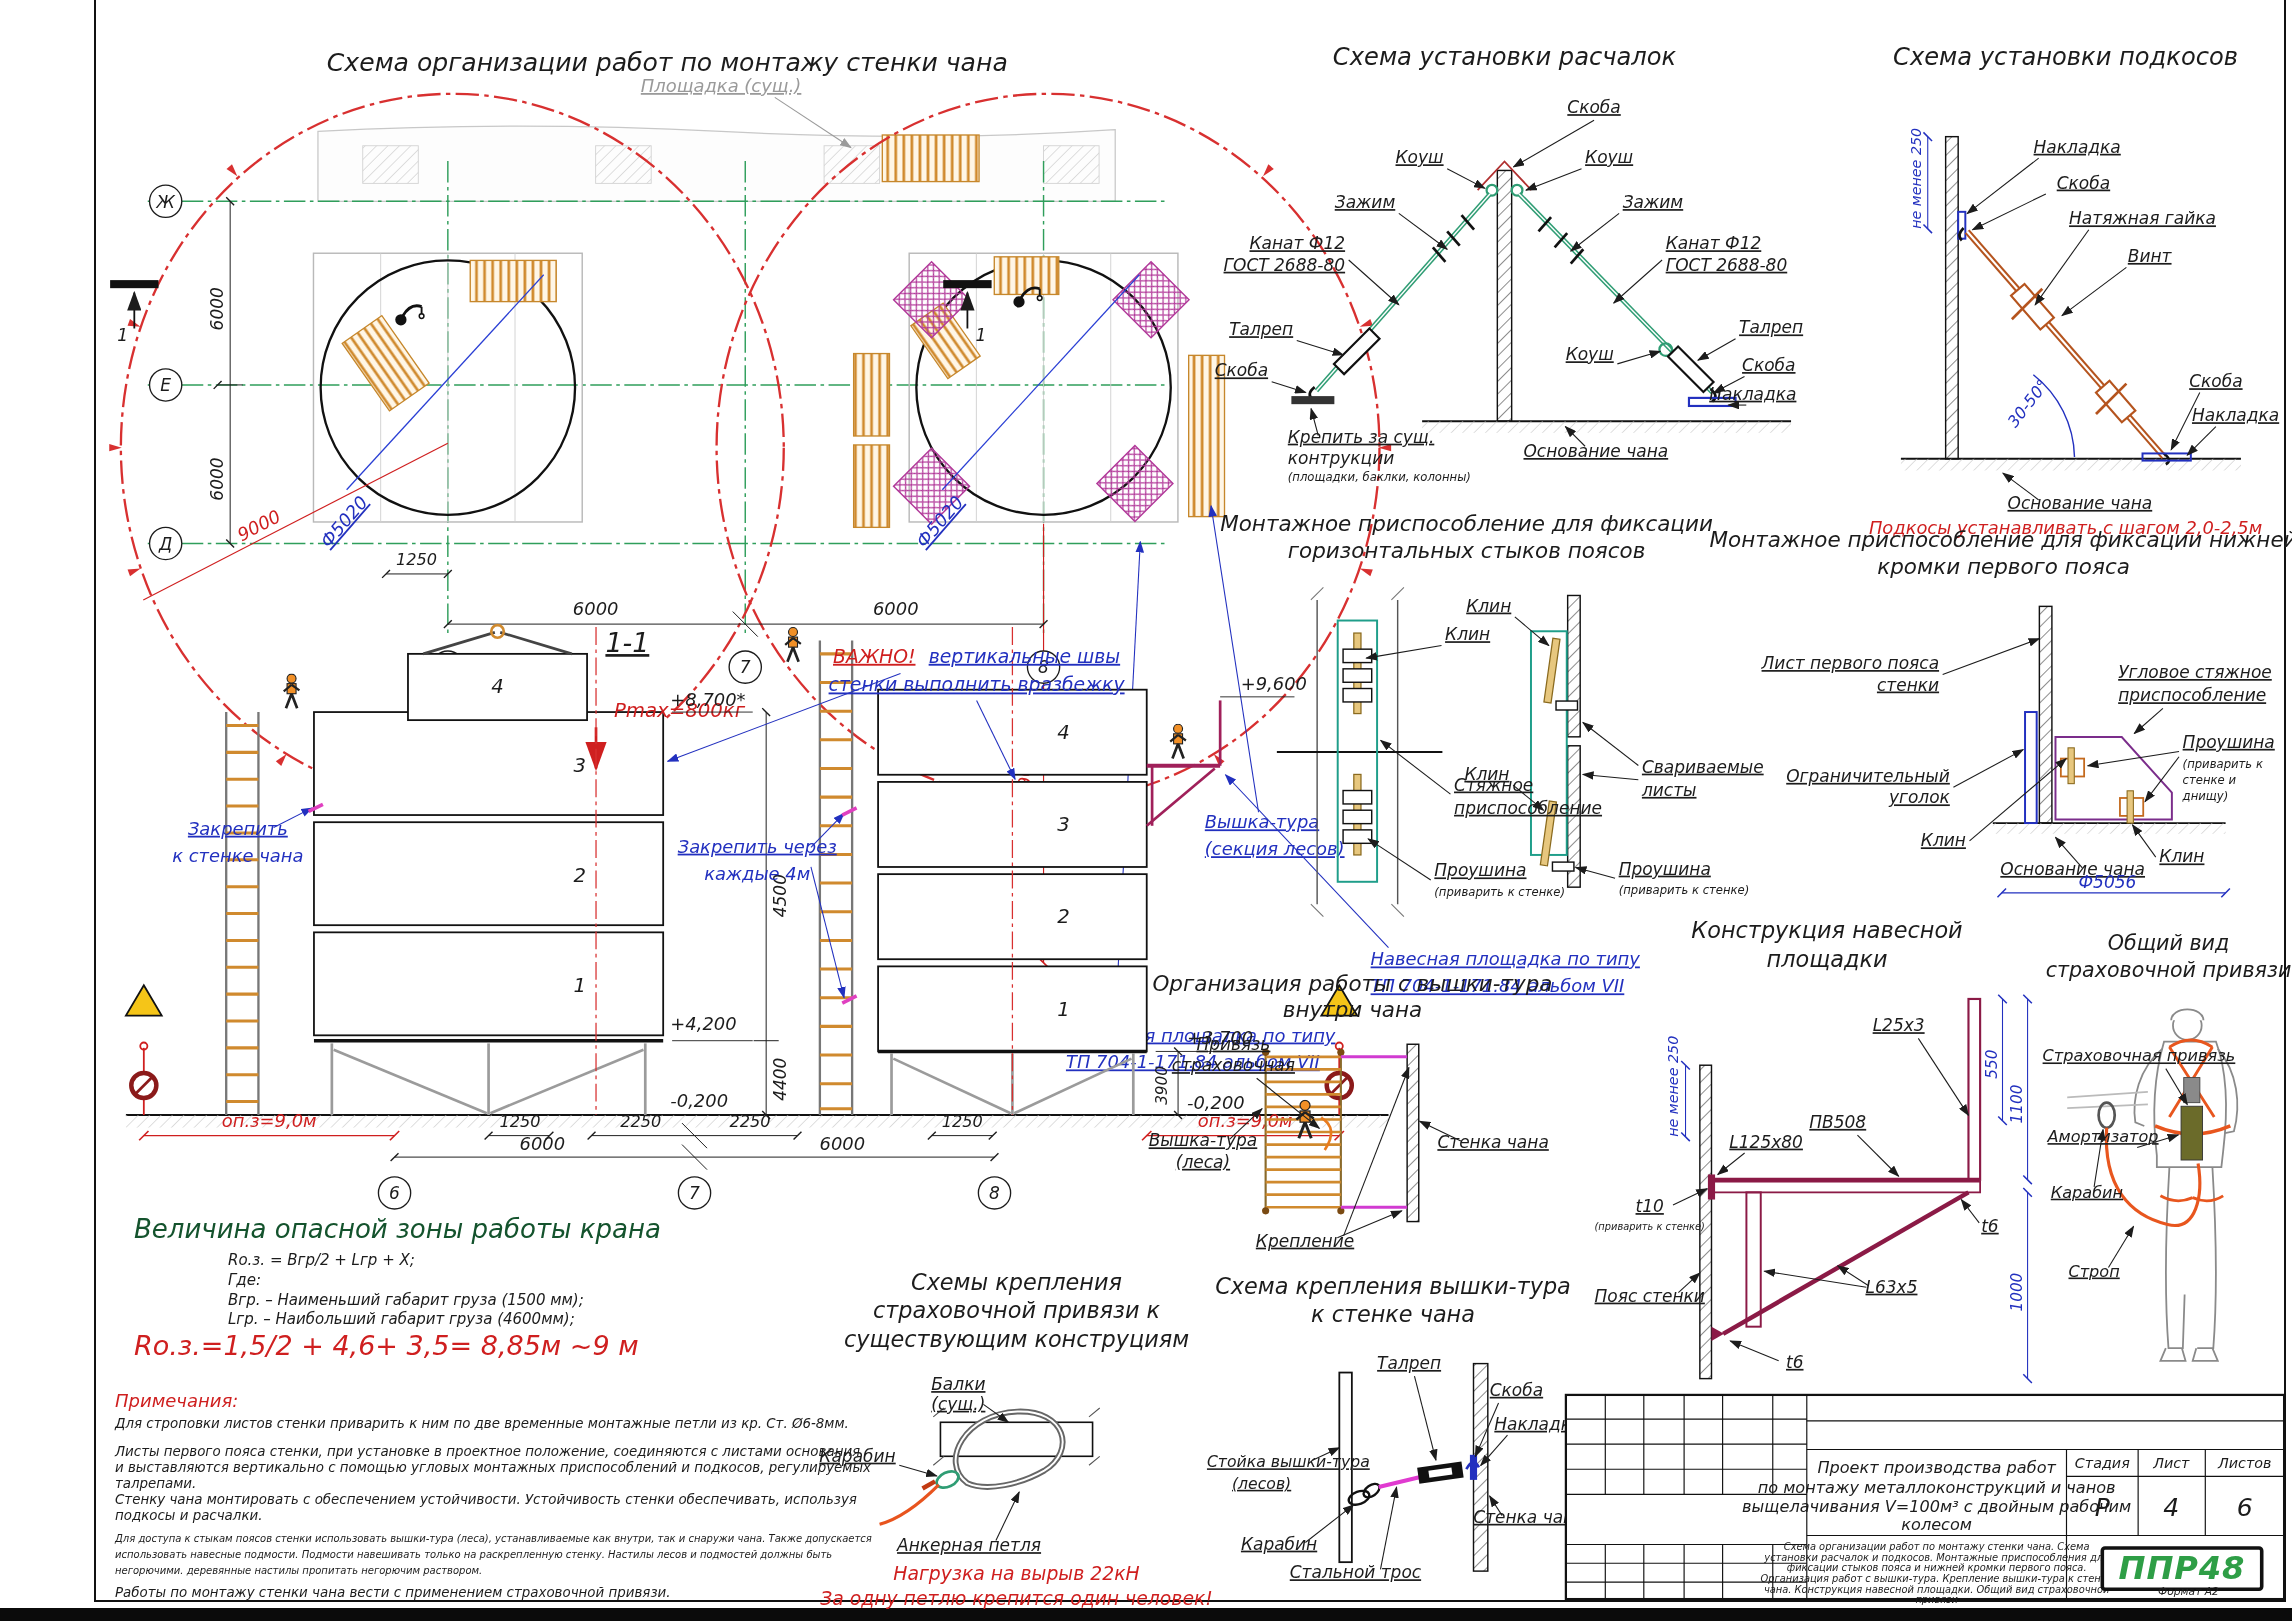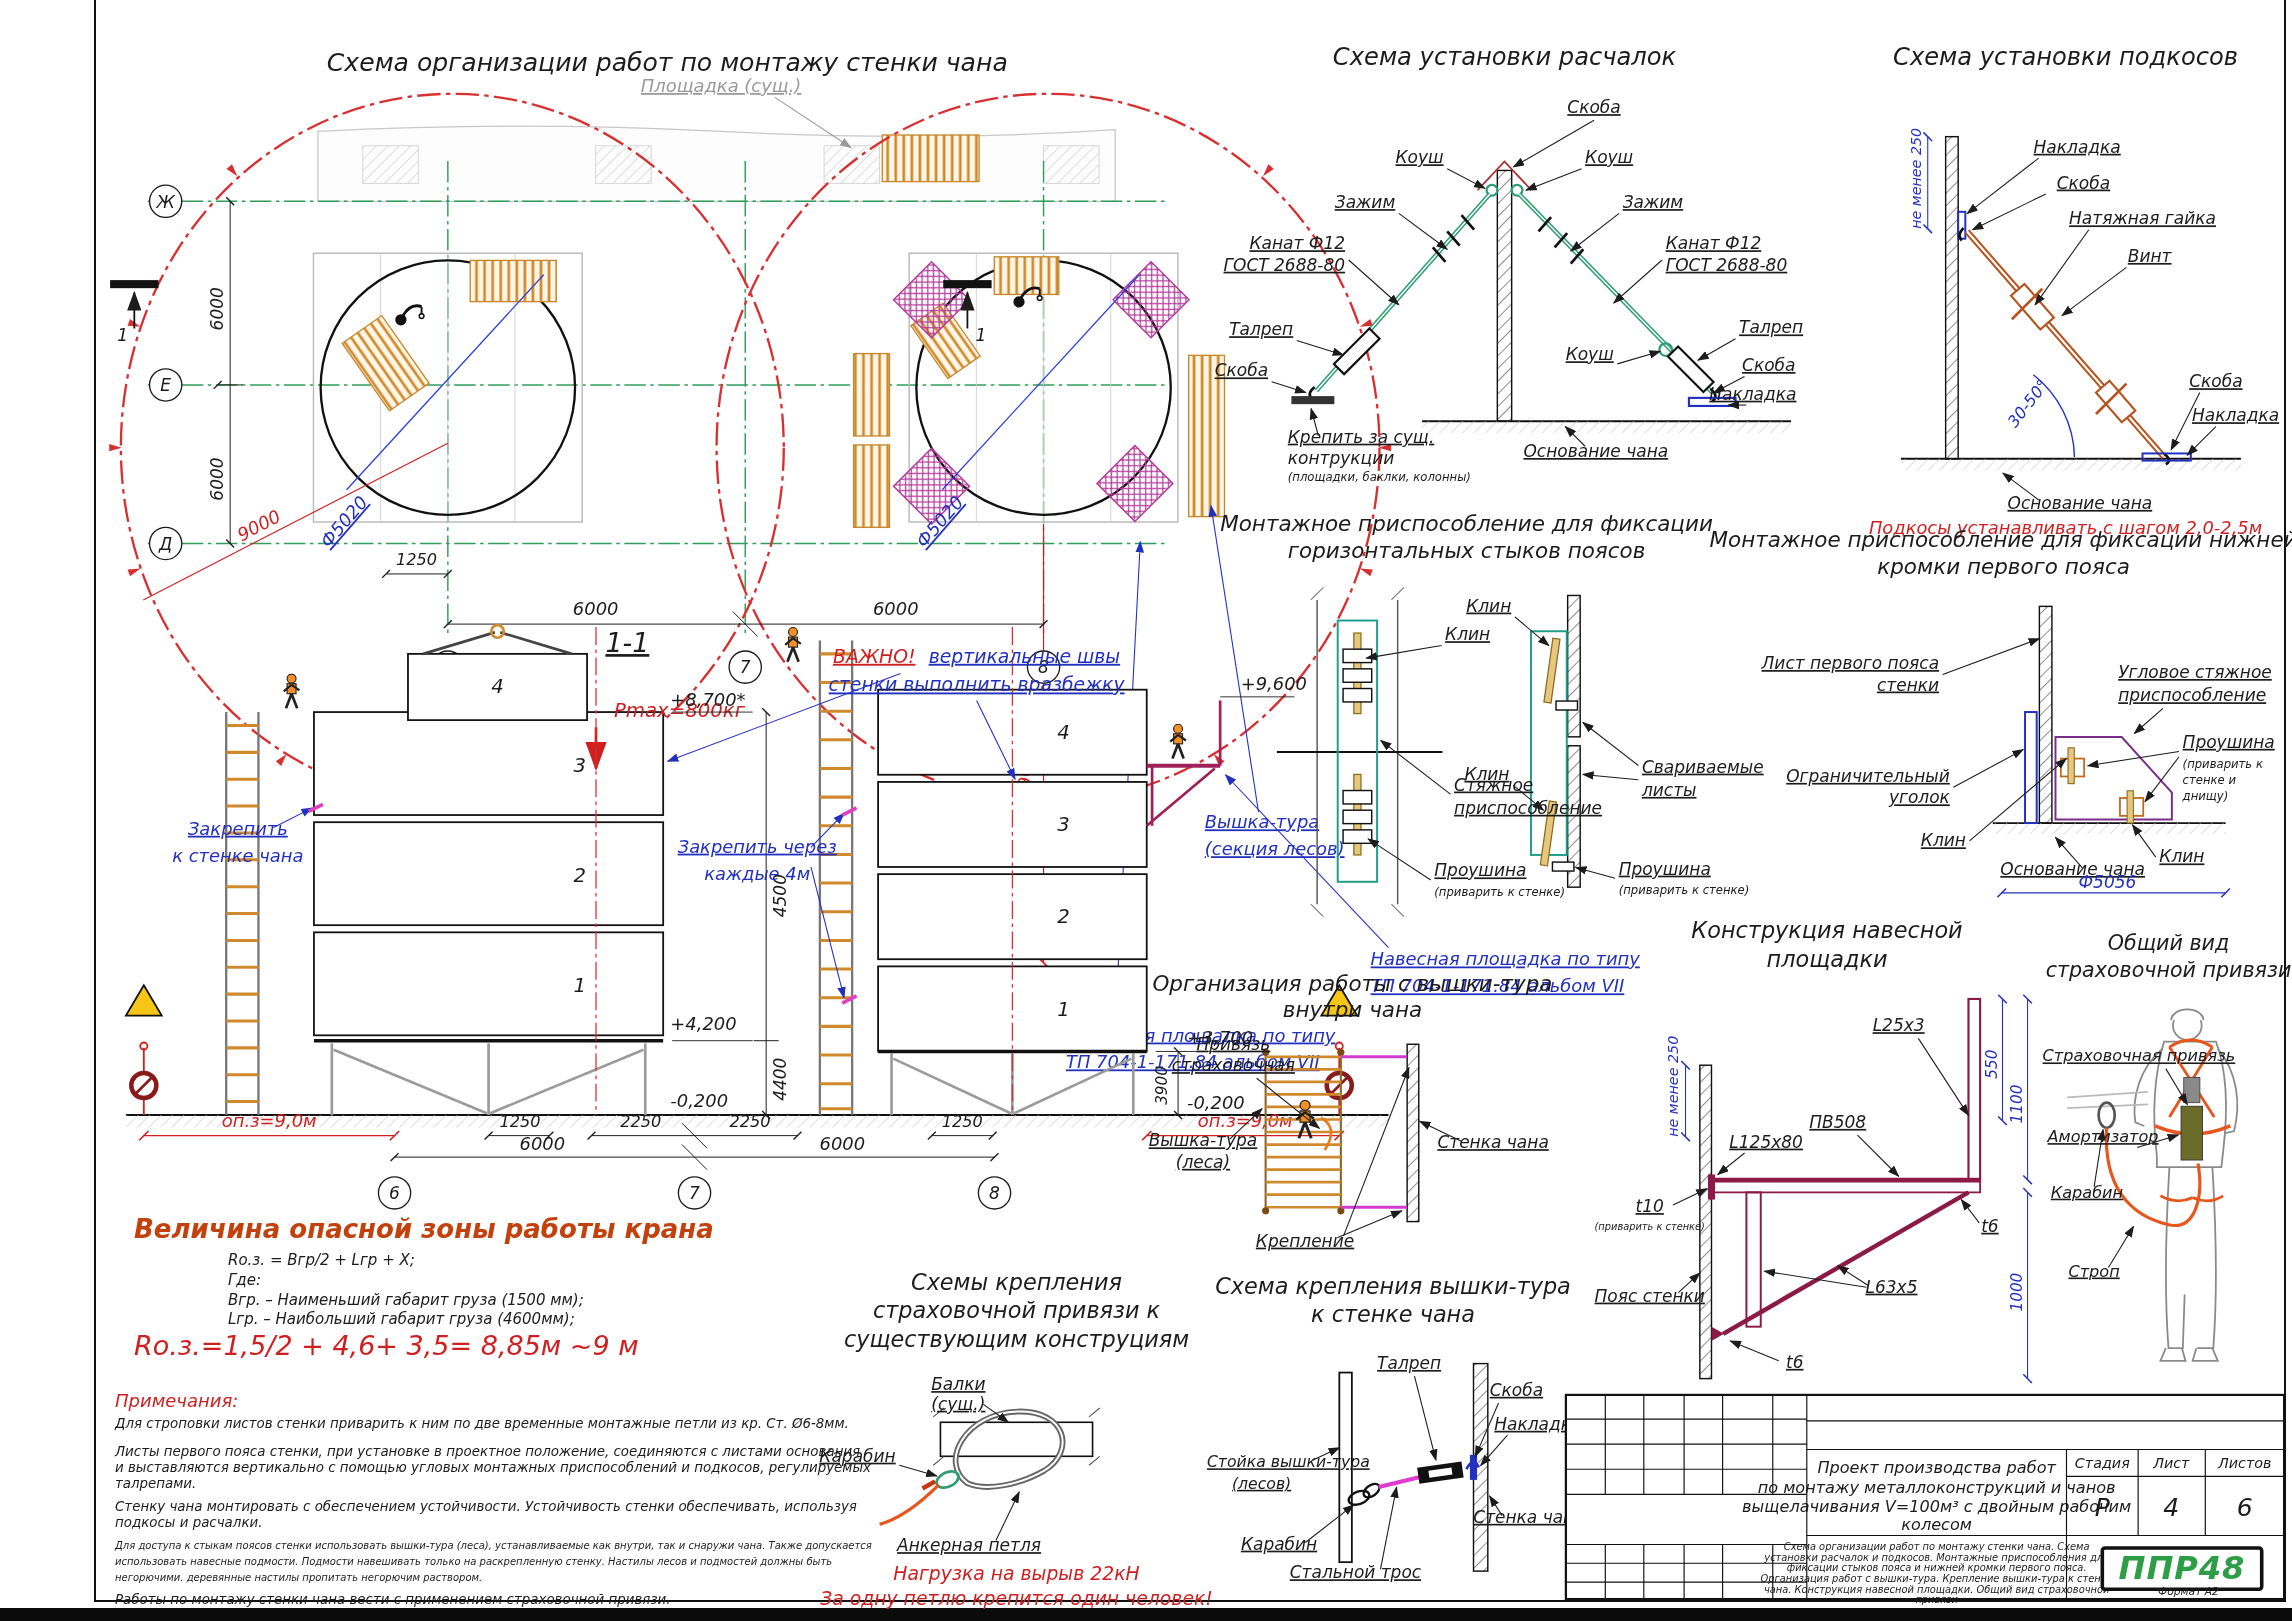--- a/index.html
+++ b/index.html
@@ -436,35 +436,35 @@
     <circle cx="340" cy="632" r="18" fill="#fff" stroke="#1c1c1c" stroke-width="1.5"></circle>
     <circle cx="675" cy="632" r="18" fill="#fff" stroke="#1c1c1c" stroke-width="1.5"></circle>
     <circle cx="1010" cy="632" r="18" fill="#fff" stroke="#1c1c1c" stroke-width="1.5"></circle>
     <text x="340" y="639" font-size="19" text-anchor="middle" class="t-black">6</text>
     <text x="675" y="639" font-size="19" text-anchor="middle" class="t-black">7</text>
     <text x="1010" y="639" font-size="19" text-anchor="middle" class="t-black">8</text>
   </g>
 </svg>
 
 <div id="danger-block" class="abs" style="left:134px;top:1214px;width:716px">
-  <div style="font-size:26px;color:#c2410c;font-weight:bold">Величина опасной зоны работы крана</div>
+  <div style="font-size:26px;color:#14532d;font-weight:normal">Величина опасной зоны работы крана</div>
   <div style="margin-left:94px;margin-top:7.2px;font-size:15px;line-height:19.7px">
     <div>Rо.з. = Вгр/2 + Lгр + X;</div>
     <div>Где:</div>
     <div>Вгр. – Наименьший габарит груза (1500 мм);</div>
     <div>Lгр. – Наибольший габарит груза (4600мм);</div>
   </div>
   <div style="margin-top:0;font-size:27px;color:#cf1f1f;font-weight:normal">Rо.з.=1,5/2 + 4,6+ 3,5= 8,85м ~9 м</div>
 </div>
 
 <div id="notes-block" class="abs" style="left:115px;top:1390px;width:757px">
   <div style="font-size:18px;color:#cf1f1f">Примечания:</div>
   <div style="font-size:13.4px;line-height:16px;margin-top:5.4px">Для строповки листов стенки приварить к ним по две временные монтажные петли из кр. Ст. Ø6-8мм.</div>
   <div style="font-size:13.4px;line-height:16px;margin-top:12px">Листы первого пояса стенки, при установке в проектное положение, соединяются с листами основания и выставляются вертикально с помощью угловых монтажных приспособлений и подкосов, регулируемых талрепами.</div>
-  <div style="font-size:13.4px;line-height:16px;margin-top:7px">Стенку чана монтировать с обеспечением устойчивости. Устойчивость стенки обеспечивать, используя подкосы и расчалки.</div>
+  <div style="font-size:13.4px;line-height:16px;margin-top:0">Стенку чана монтировать с обеспечением устойчивости. Устойчивость стенки обеспечивать, используя подкосы и расчалки.</div>
   <div style="font-size:10px;line-height:16px;margin-top:6.3px">Для доступа к стыкам поясов стенки использовать вышки-тура (леса), устанавливаемые как внутри, так и снаружи чана. Также допускается использовать навесные подмости. Подмости навешивать только на раскрепленную стенку. Настилы лесов и подмостей должны быть негорючими. деревянные настилы пропитать негорючим раствором.</div>
   <div style="font-size:13.4px;line-height:16px;margin-top:6.3px">Работы по монтажу стенки чана вести с применением страховочной привязи.</div>
 </div>
 
 <svg class="abs" style="left:1209px;top:36px" width="591" height="448" viewBox="0 0 660 500">
   <text x="330" y="32" font-size="27" text-anchor="middle" class="t-black">Схема установки расчалок</text>
   <g>
     <rect x="322" y="150" width="16" height="280" fill="url(#hB)" stroke="#111" stroke-width="1.6"></rect>
     <path d="M300 172 L330 140 L360 172" fill="none" stroke="#b03030" stroke-width="2"></path>
     <circle cx="316" cy="172" r="6" fill="none" stroke="#2f9d74" stroke-width="2.5"></circle>

